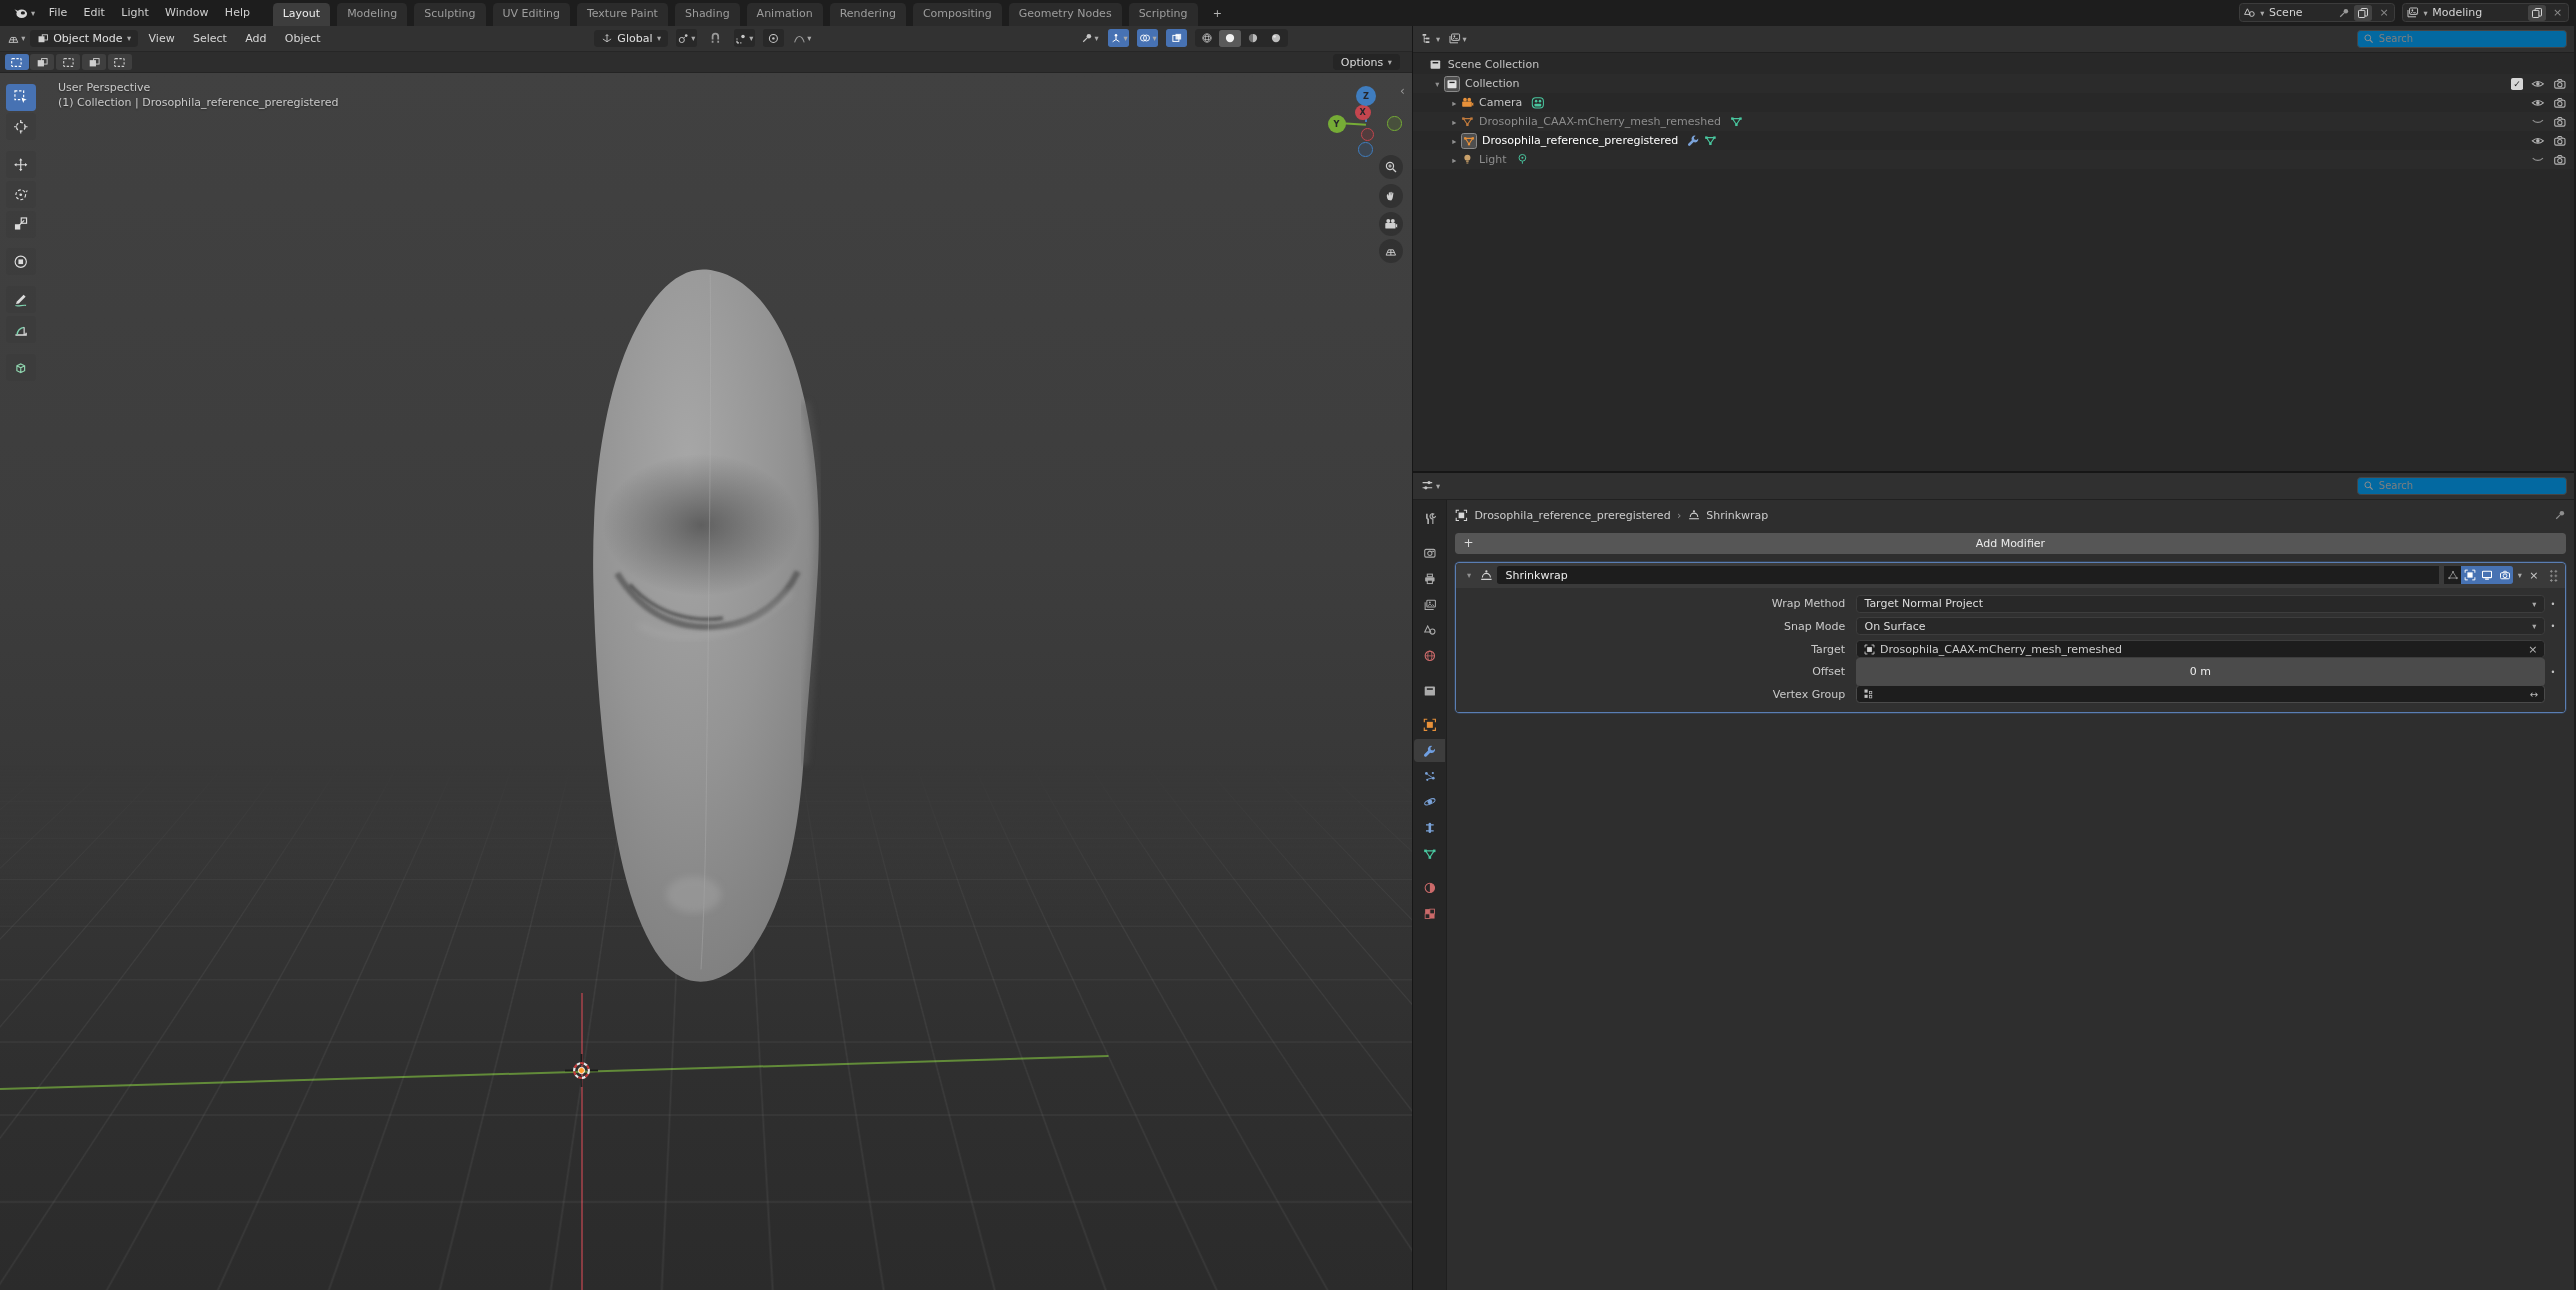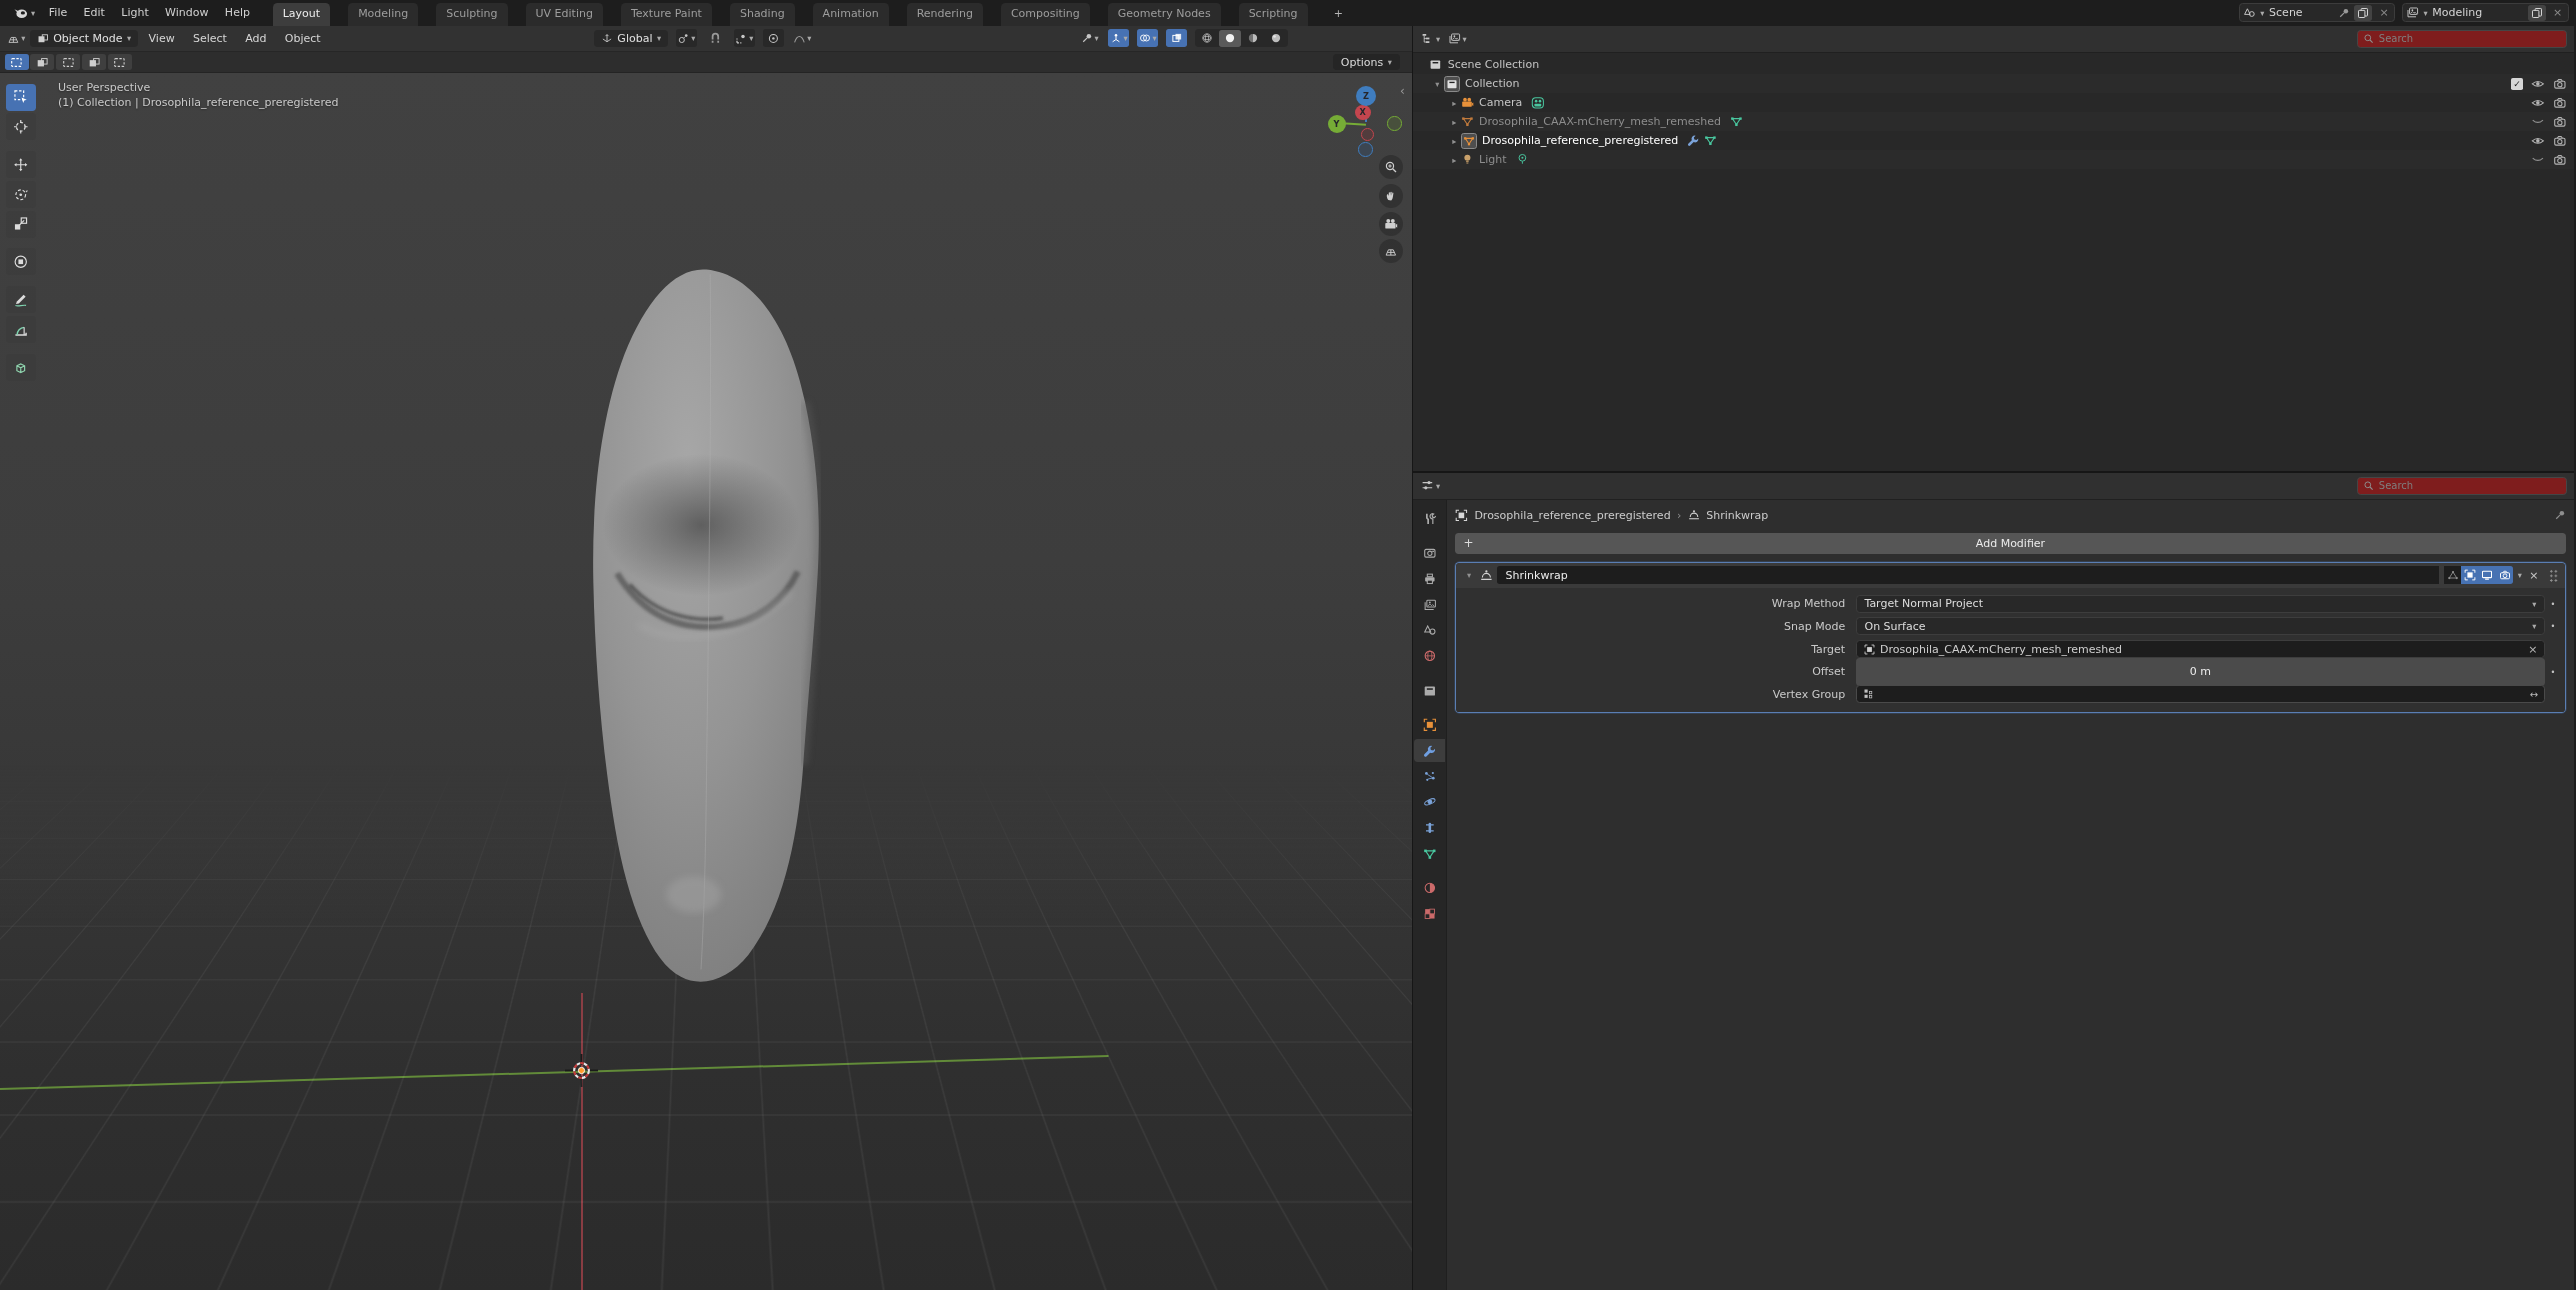--- a/index.html
+++ b/index.html
@@ -5,21 +5,21 @@
   * { margin:0; padding:0; box-sizing:border-box; }
   html,body { width:2576px; height:1291px; overflow:hidden; }
   body { background:#1d1d1d; font-family:"DejaVu Sans", sans-serif; font-size:11px; color:#c8c8c8; user-select:none; }
   svg { display:block; }
   #app { position:relative; width:2576px; height:1291px; }
 
   
   .topbar { height:25.6px; display:flex; align-items:center; background:#1d1d1d; padding:0 7.3px; }
   .logo-wrap { display:flex; align-items:center; gap:2.7px; padding:0 5.5px; }
   .menu-item { padding:0 8.2px; color:#d0d0d0; line-height:25.6px; }
-  .tabs { display:flex; align-items:flex-end; height:25.6px; margin-left:14.6px; gap:18px; }
+  .tabs { display:flex; align-items:flex-end; height:25.6px; margin-left:14.6px; gap:7px; }
   .tab { padding:4.6px 10px 5.5px; background:#2b2b2b; color:#9d9d9d; border-radius:4.6px 4.6px 0 0; white-space:nowrap; }
   .tab.active { background:#3d3d3d; color:#ececec; }
   .tab-plus { padding:4.6px 8.2px 5.5px; color:#b5b5b5; }
   .topbar-right { margin-left:auto; display:flex; gap:7.3px; align-items:center; }
   .id-block { display:flex; align-items:center; background:#282828; border:0.9px solid #3c3c3c; border-radius:3.7px; height:19px; padding:0 2.7px; gap:4.6px; color:#d4d4d4; }
   .id-block .seg-btn { background:#434343; border-radius:2.7px; width:18px; height:15.5px; display:flex; align-items:center; justify-content:center; }
   .dimx { color:#8b8b8b; padding:0 2.7px; }
   .chev { font-size:8.2px; color:#aaa; }
 
   
@@ -69,21 +69,21 @@
   .navbtn { position:absolute; width:24px; height:24px; border-radius:50%; background:rgba(45,45,45,.75); display:flex; align-items:center; justify-content:center; color:#cfcfcf; }
   .collapse { position:absolute; left:1400px; top:11px; color:#9a9a9a; font-size:12px; }
 
   .cursor3d { position:absolute; left:565px; top:981px; }
   .mesh-wrap { position:absolute; left:573px; top:192px; }
 
   
   .right-col { width:1161px; display:flex; flex-direction:column; }
   .outliner { height:447px; background:#282828; border-bottom:2.7px solid #161616; display:flex; flex-direction:column; }
   .panel-header { height:27px; background:#303030; border-bottom:0.9px solid #202020; display:flex; align-items:center; padding:0 7.3px; gap:5.5px; }
-  .search-box { margin-left:auto; width:210px; height:18px; background:#7f1d1d; border:0.9px solid #454545; border-radius:3.7px; display:flex; align-items:center; padding:0 5.5px; gap:4.6px; color:#8e8e8e; }
+  .search-box { margin-left:auto; width:210px; height:18px; background:#0369a1; border:0.9px solid #454545; border-radius:3.7px; display:flex; align-items:center; padding:0 5.5px; gap:4.6px; color:#8e8e8e; }
   .search-box input { background:transparent; border:none; outline:none; color:#bcbcbc; font-family:inherit; font-size:10px; width:100%; }
   .search-box input::placeholder { color:#7f7f7f; }
 
   .tree { padding-top:2.7px; font-size:11px; }
   .trow { height:19px; display:flex; align-items:center; position:relative; }
   .trow:nth-child(even) { background:#2b2b2b; }
   .tlabel { margin-left:5.5px; color:#c4c4c4; white-space:nowrap; }
   .tlabel.dim { color:#8d8d8d; }
   .tlabel.sel { color:#ffffff; }
   .disc { width:12.8px; text-align:center; color:#909090; font-size:8.2px; }

